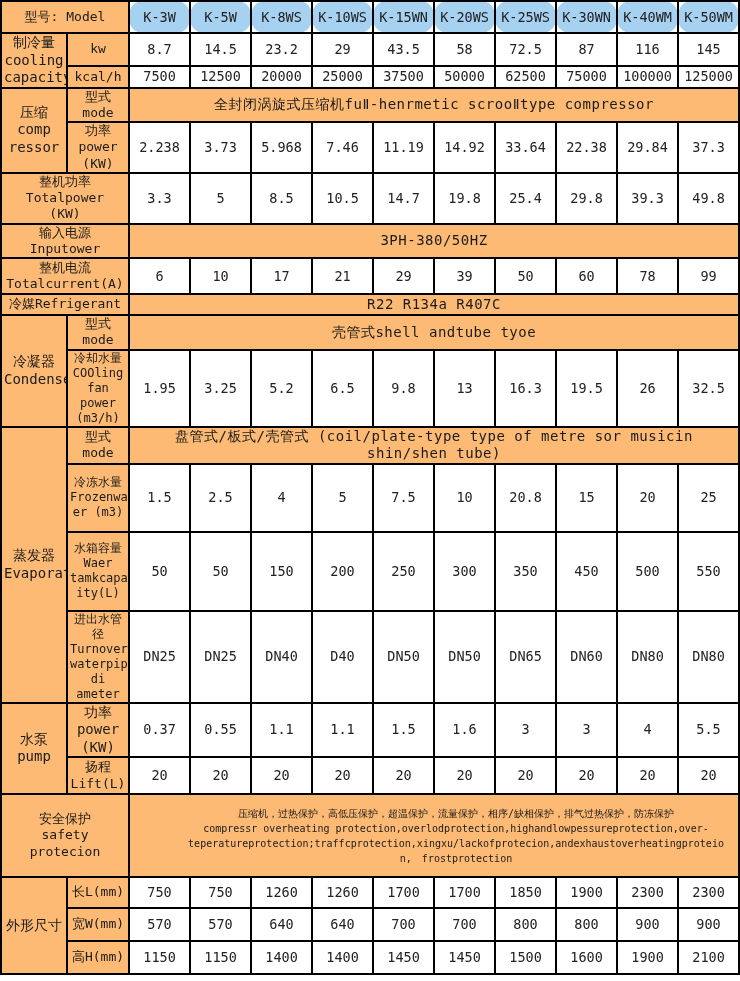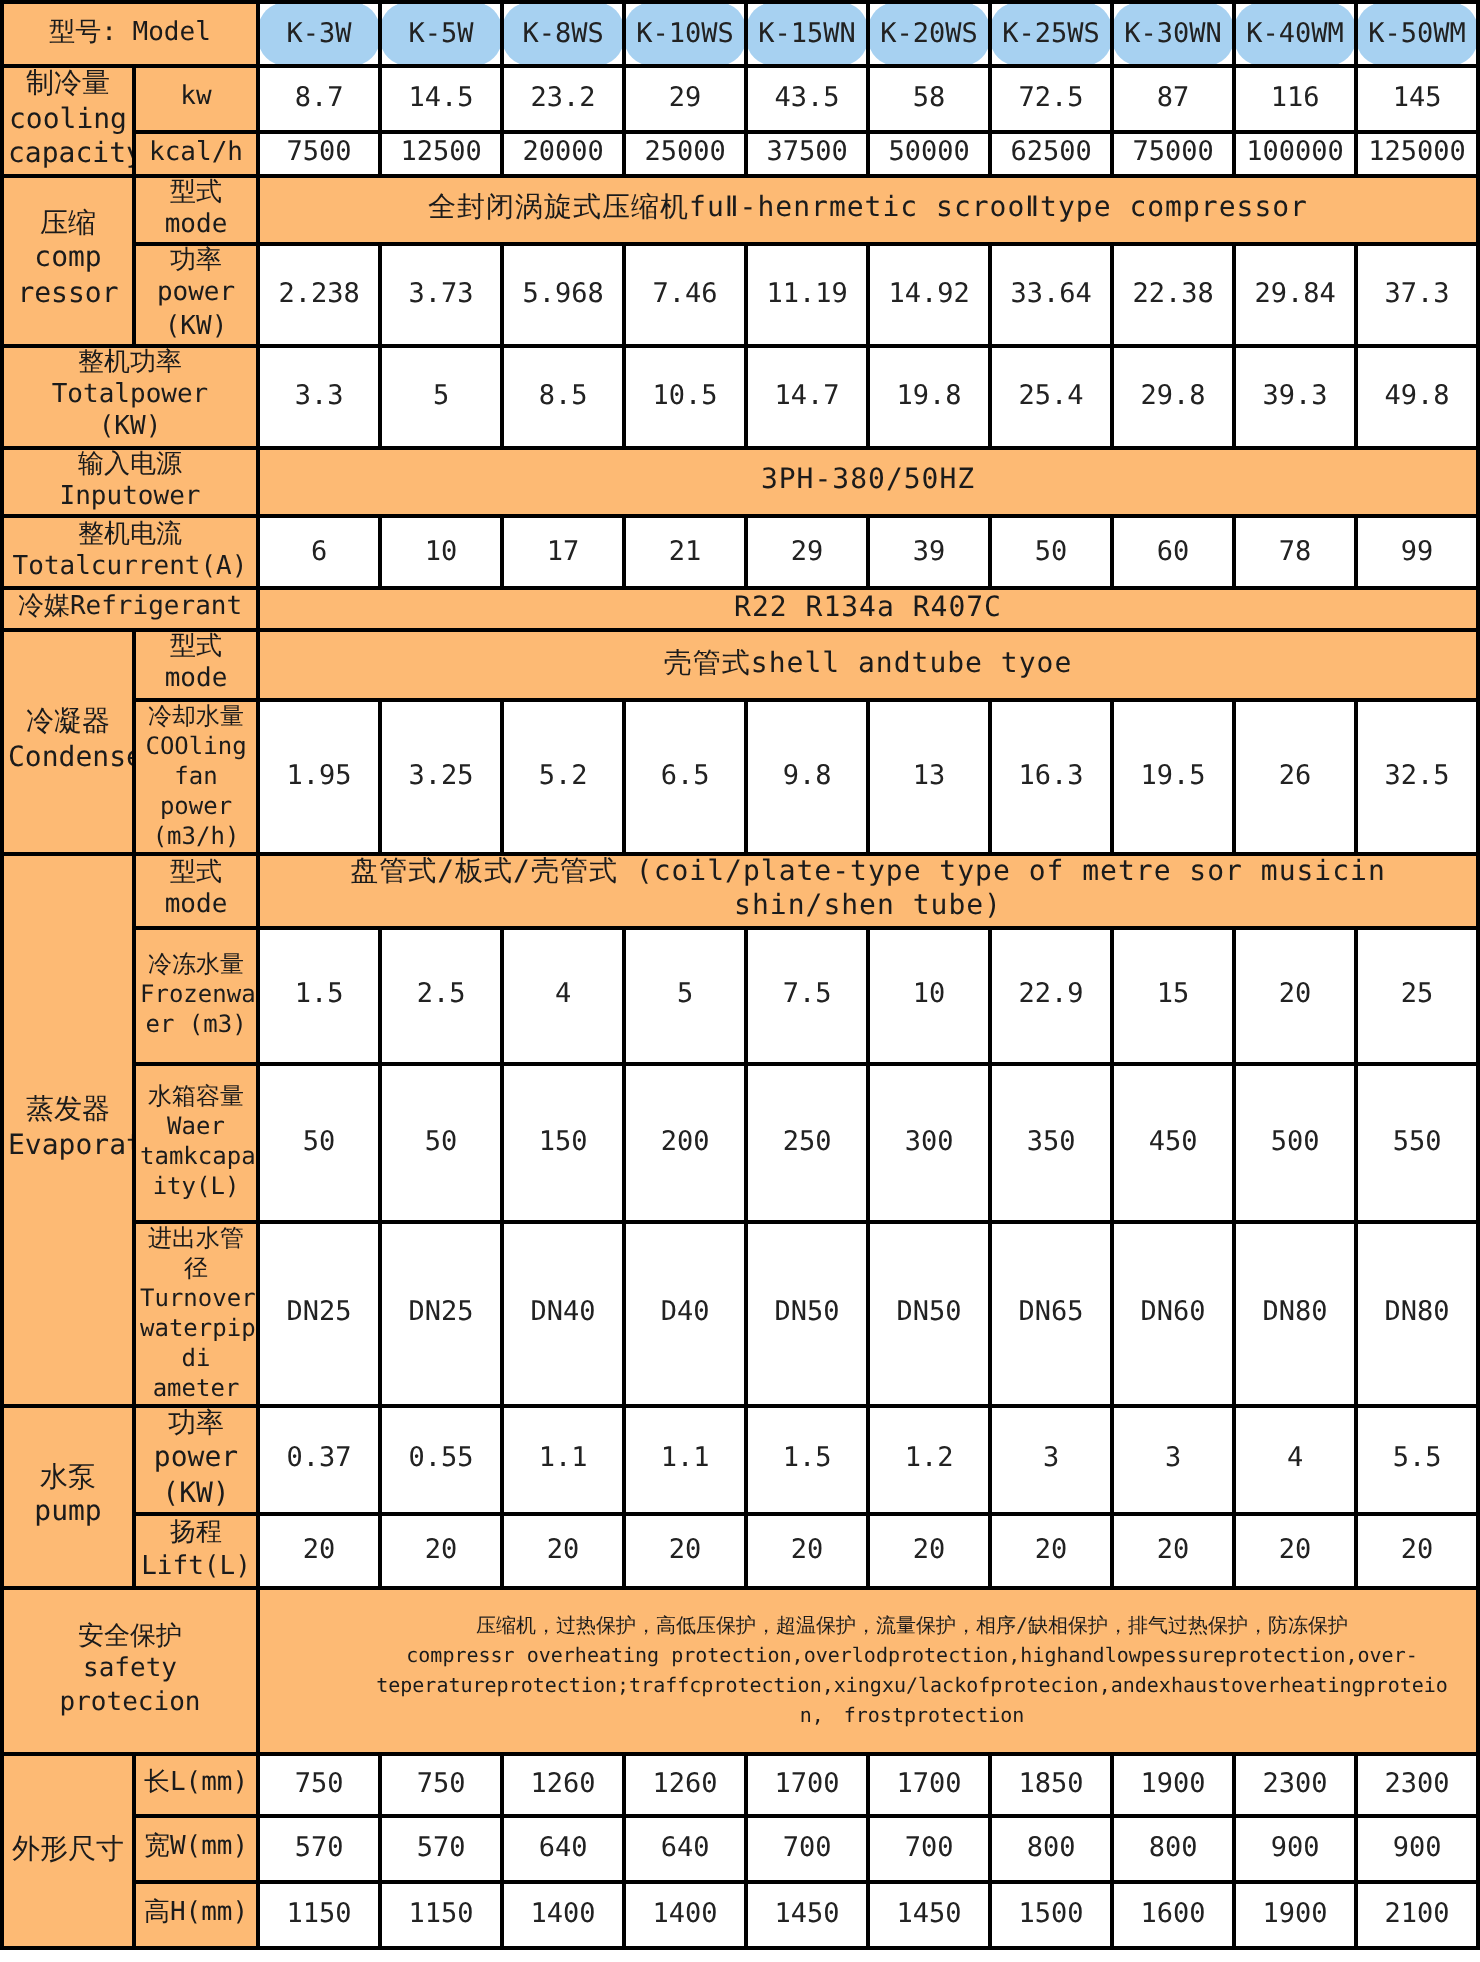--- a/index.html
+++ b/index.html
@@ -183,21 +183,21 @@
     <tr class="h68">
       <td class="blue label" style="font-size:12px">冷冻水量
 Frozenwat
 er (m3)</td>
     <td class="val">1.5</td>
           <td class="val">2.5</td>
           <td class="val">4</td>
           <td class="val">5</td>
           <td class="val">7.5</td>
           <td class="val">10</td>
-          <td class="val">22.9</td>
+          <td class="val">20.8</td>
           <td class="val">15</td>
           <td class="val">20</td>
           <td class="val">25</td>
         </tr>
     <tr class="h79">
       <td class="blue label" style="font-size:12px">水箱容量
 Waer
 tamkcapac
 ity(L)</td>
     <td class="val">50</td>
@@ -231,21 +231,21 @@
     <tr class="h41">
       <td rowspan="2" class="blue label group">水泵
 pump</td>
       <td class="blue label" style="font-size:14px">功率power
 (KW)</td>
     <td class="val">0.37</td>
           <td class="val">0.55</td>
           <td class="val">1.1</td>
           <td class="val">1.1</td>
           <td class="val">1.5</td>
-          <td class="val">1.2</td>
+          <td class="val">1.6</td>
           <td class="val">3</td>
           <td class="val">3</td>
           <td class="val">4</td>
           <td class="val">5.5</td>
         </tr>
     <tr class="h37">
       <td class="blue label">扬程
 Lift(L)</td>
     <td class="val">20</td>
           <td class="val">20</td>

